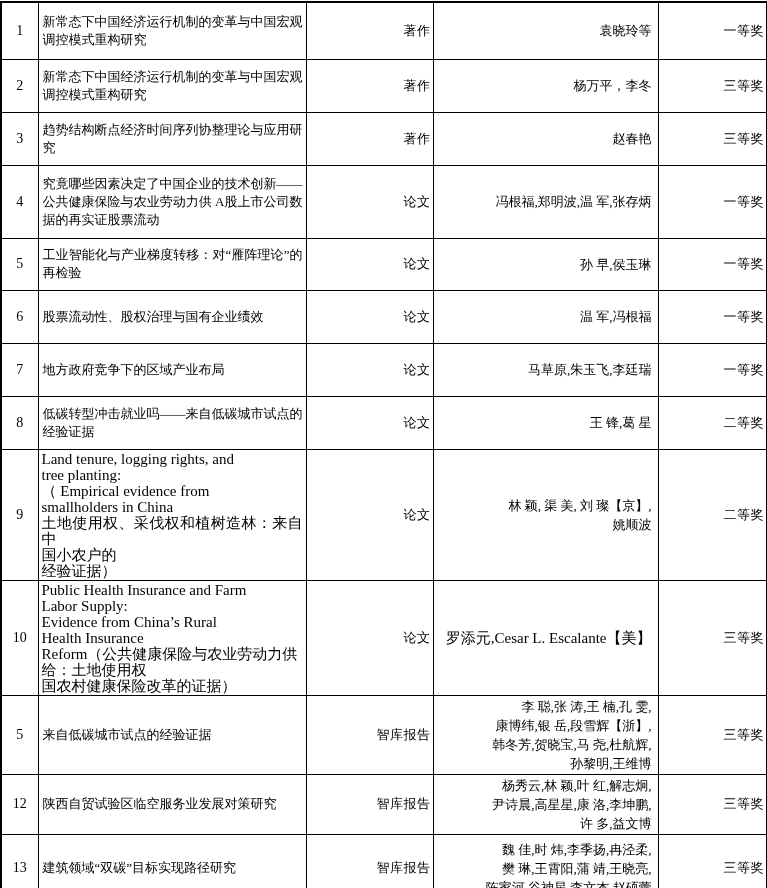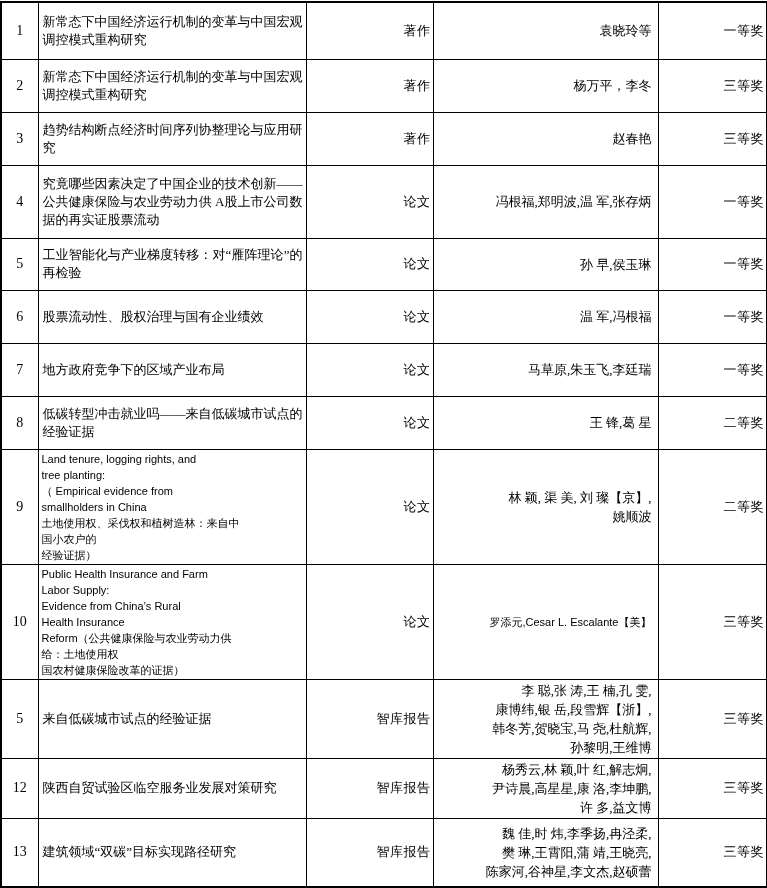--- a/index.html
+++ b/index.html
@@ -34,22 +34,22 @@
     text-align:right;
     letter-spacing:0.5px;
   }
   .c-authors{
     text-align:right;
     white-space:pre-line;
     line-height:19px;
     padding:1px 6px;
   }
   .mono{
-    font-family:Liberation Sans, sans-serif;
-    font-size:11px;
+    font-family:Liberation Serif, serif;
+    font-size:15px;
     line-height:16px;
   }
   td.c-title.mono{
     vertical-align:middle;
     padding:1px 3px;
   }
 </style>
 </head>
 <body>
 

